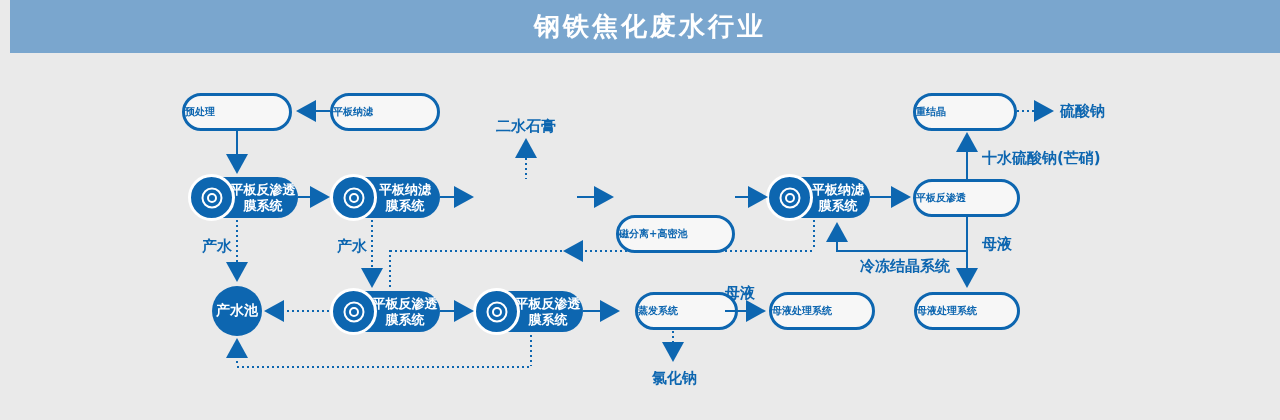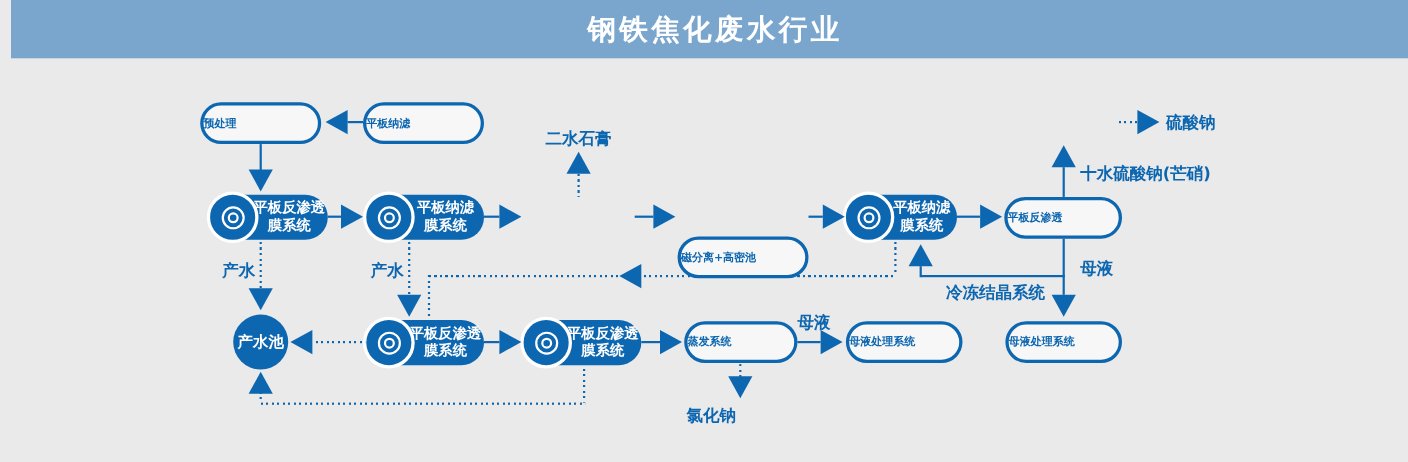--- a/index.html
+++ b/index.html
@@ -61,20 +61,23 @@
   <div class="banner">
     <h1>钢铁焦化废水行业</h1>
   </div>
 
   <div class="wnode" style="left:182px;top:93px;width:110px;">
     <span>预处理</span>
   </div>
   <div class="wnode" style="left:330px;top:93px;width:110px;">
     <span>平板纳滤</span>
   </div>
+  <div class="wnode" style="left:913px;top:93px;width:104px;">
+    <span>重结晶</span>
+  </div>
 
   <div class="pill" style="left:190px;top:177px;width:108px;">
     <span class="disc"></span>
     <span class="ptxt">
       <span>平板反渗透</span>
       <span>膜系统</span>
     </span>
   </div>
   <div class="pill" style="left:332px;top:177px;width:108px;">
     <span class="disc"></span>
@@ -107,21 +110,21 @@
       <span>膜系统</span>
     </span>
   </div>
   <div class="pill" style="left:475px;top:291px;width:108px;">
     <span class="disc"></span>
     <span class="ptxt">
       <span>平板反渗透</span>
       <span>膜系统</span>
     </span>
   </div>
-  <div class="wnode" style="left:622px;top:292px;width:103px;font-family:Liberation Serif, serif;">
+  <div class="wnode" style="left:635px;top:292px;width:103px;font-family:Liberation Serif, serif;">
     <span>蒸发系统</span>
   </div>
   <div class="wnode" style="left:769px;top:292px;width:106px;">
     <span>母液处理系统</span>
   </div>
   <div class="wnode" style="left:914px;top:292px;width:106px;">
     <span>母液处理系统</span>
   </div>
 
   <div class="hl" style="left:316px;top:110px;width:14px;"></div>
@@ -193,15 +196,15 @@
   <div class="ah d" style="left:662px;top:342px;"></div>
 
   <div class="lbl" style="left:496px;top:117px;">二水石膏</div>
   <div class="lbl" style="left:1060px;top:102px;">硫酸钠</div>
   <div class="lbl" style="left:982px;top:149px;">十水硫酸钠(芒硝)</div>
   <div class="lbl" style="left:202px;top:237px;">产水</div>
   <div class="lbl" style="left:337px;top:237px;">产水</div>
   <div class="lbl" style="left:725px;top:284px;">母液</div>
   <div class="lbl" style="left:982px;top:235px;">母液</div>
   <div class="lbl" style="left:860px;top:257px;">冷冻结晶系统</div>
-  <div class="lbl" style="left:624px;top:369px;">氯化钠</div>
+  <div class="lbl" style="left:652px;top:369px;">氯化钠</div>
 
 </div>
 
 </body></html>

